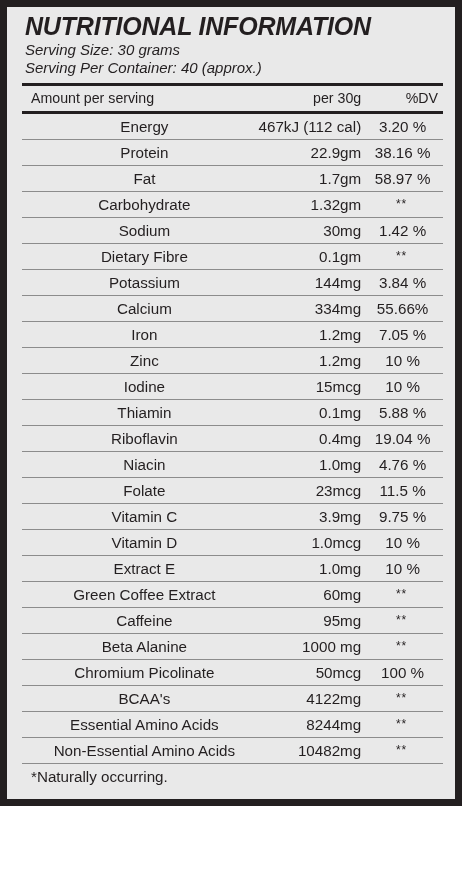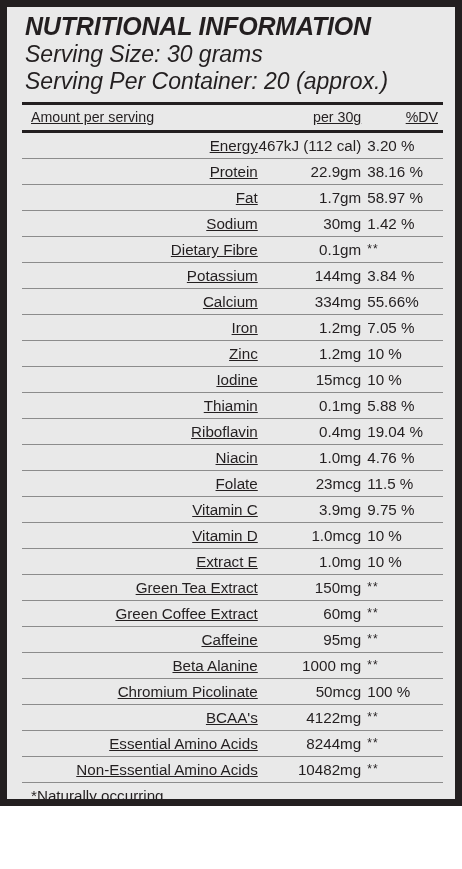--- a/index.html
+++ b/index.html
@@ -42,21 +42,21 @@
     letter-spacing: -0.2px;
     color: #231f20;
     line-height: 1.08;
     padding: 2px 0 1px 9px;
     white-space: nowrap;
   }
   .serving-line {
     font-family: "Liberation Sans", sans-serif;
     font-weight: normal;
     font-style: italic;
-    font-size: 23px;
+    font-size: 15px;
     color: #231f20;
     line-height: 1.18;
     padding-left: 9px;
     white-space: nowrap;
   }
 
   
   .table-wrap {
     margin-top: 7px;
     padding: 0 3px 0 6px;
@@ -79,35 +79,34 @@
     padding: 0;
     vertical-align: middle;
   }
 
   thead tr.head-row th {
     height: 25px;
     line-height: 25px;
     border-top: 3.5px solid #231f20;
     border-bottom: 3.5px solid #231f20;
     font-size: 14.2px;
-    text-decoration: underline;
   }
   thead tr.head-row th.name { text-align: left;  padding-left: 9px; }
   thead tr.head-row th.per  { text-align: right; padding-right: 6px; }
   thead tr.head-row th.dv   { text-align: right; padding-right: 5px; }
 
   tbody tr.data-row td {
     height: 25px;
     line-height: 25px;
     border-bottom: 1.4px solid #8c8c8c;
   }
   tbody tr.data-row:first-child td { border-top: none; }
-  tbody tr.data-row td.name { text-align: right;  padding-left: 9px; text-decoration: underline; }
+  tbody tr.data-row td.name { text-align: center;  padding-left: 9px; }
   tbody tr.data-row td.per  { text-align: right; padding-right: 6px; }
-  tbody tr.data-row td.dv   { text-align: left; padding-right: 5px; }
+  tbody tr.data-row td.dv   { text-align: center; padding-right: 5px; }
   tbody tr.data-row td.dv.stars {
     font-size: 12px;
     letter-spacing: 1px;
     padding-right: 7px;
   }
 
   tbody tr.note-row td {
     height: 26px;
     line-height: 26px;
     text-align: left;
@@ -119,21 +118,21 @@
 </head>
 <body>
 
 <div class="label-panel">
   <div class="inner">
 
     <div class="title">NUTRITIONAL INFORMATION</div>
 
     <div class="serving-line">Serving Size: 30 grams</div>
 
-    <div class="serving-line">Serving Per Container: 20 (approx.)</div>
+    <div class="serving-line">Serving Per Container: 40 (approx.)</div>
 
     <div class="table-wrap">
       <table class="nutri">
         <colgroup>
           <col class="c-name">
           <col class="c-per">
           <col class="c-dv">
         </colgroup>
         <thead>
           <tr class="head-row">
@@ -152,20 +151,25 @@
               <td class="name">Protein</td>
               <td class="per">22.9gm</td>
               <td class="dv">38.16 %</td>
             </tr>
             <tr class="data-row">
               <td class="name">Fat</td>
               <td class="per">1.7gm</td>
               <td class="dv">58.97 %</td>
             </tr>
             <tr class="data-row">
+              <td class="name">Carbohydrate</td>
+              <td class="per">1.32gm</td>
+              <td class="dv stars">**</td>
+            </tr>
+            <tr class="data-row">
               <td class="name">Sodium</td>
               <td class="per">30mg</td>
               <td class="dv">1.42 %</td>
             </tr>
             <tr class="data-row">
               <td class="name">Dietary Fibre</td>
               <td class="per">0.1gm</td>
               <td class="dv stars">**</td>
             </tr>
             <tr class="data-row">
@@ -222,25 +226,20 @@
               <td class="name">Vitamin D</td>
               <td class="per">1.0mcg</td>
               <td class="dv">10 %</td>
             </tr>
             <tr class="data-row">
               <td class="name">Extract E</td>
               <td class="per">1.0mg</td>
               <td class="dv">10 %</td>
             </tr>
             <tr class="data-row">
-              <td class="name">Green Tea Extract</td>
-              <td class="per">150mg</td>
-              <td class="dv stars">**</td>
-            </tr>
-            <tr class="data-row">
               <td class="name">Green Coffee Extract</td>
               <td class="per">60mg</td>
               <td class="dv stars">**</td>
             </tr>
             <tr class="data-row">
               <td class="name">Caffeine</td>
               <td class="per">95mg</td>
               <td class="dv stars">**</td>
             </tr>
             <tr class="data-row">

